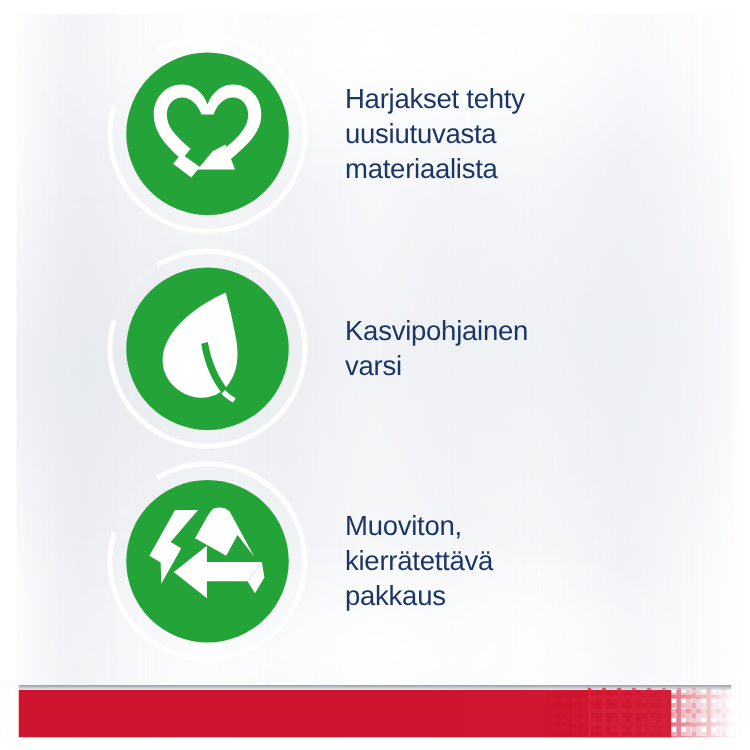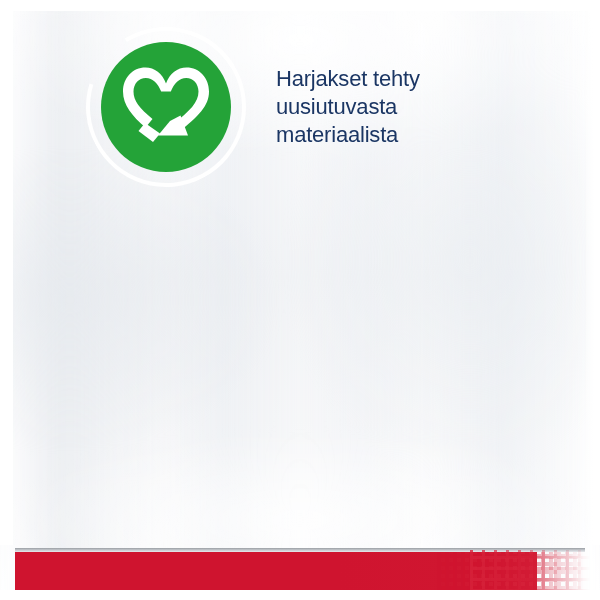--- a/index.html
+++ b/index.html
@@ -228,21 +228,105 @@
                 Z"></path>
             </svg>
           </span>
         </div>
       </div>
       <div class="caption" style="color: rgb(27, 54, 100);">Harjakset tehty
 uusiutuvasta
 materiaalista</div>
     </div>
 
-
+    <div class="feature feature-1">
+      <div class="badge">
+        <div class="ring"></div>
+        <div class="ring2"></div>
+        <div class="disc" style="background: rgb(36, 163, 56);">
+          <span>
+            <svg width="82" height="96" viewBox="0 0 82 96" aria-hidden="true">
+              <path fill="#ffffff" d="
+                M55.5 3.0
+                C34.0 13.0 17.0 26.0 9.0 41.5
+                C1.0 57.0 5.5 73.5 20.0 82.5
+                C31.0 89.3 45.0 88.5 53.5 81.0
+                C63.0 72.5 67.0 58.5 64.0 41.0
+                C61.6 27.0 58.5 14.0 55.5 3.0 Z"></path>
+              <path fill="#24a338" d="
+                M36.0 44.0
+                C38.5 60.0 44.5 74.0 54.0 85.5
+                L58.5 82.0
+                C49.5 71.0 43.8 57.5 41.3 42.5
+                Z"></path>
+              <path fill="#ffffff" d="
+                M52.0 84.0
+                C55.5 87.5 58.5 89.5 61.5 91.0
+                L63.5 87.5
+                C60.5 86.0 57.8 84.0 55.0 81.0
+                Z"></path>
+            </svg>
+          </span>
+        </div>
+      </div>
+      <div class="caption" style="color: rgb(27, 54, 100);">Kasvipohjainen
+varsi</div>
+    </div>
+
+    <div class="feature feature-2">
+      <div class="badge">
+        <div class="ring"></div>
+        <div class="ring2"></div>
+        <div class="disc" style="background: rgb(36, 163, 56);">
+          <span>
+            <svg width="96" height="88" viewBox="0 0 96 88" aria-hidden="true">
+
+              <path fill="#ffffff" d="
+                M40.5 3.0
+                L22.0 3.0
+                L1.5 39.5
+                L10.5 45.0
+                L11.0 62.0
+                L27.0 33.5
+                L18.5 28.5
+                Z"></path>
+
+              <path fill="#ffffff" d="
+                M48.5 7.0
+                L38.0 25.5
+                L63.0 39.5
+                L72.0 23.0
+                L85.5 40.5
+                L66.0 4.5
+                C62.5 0.5 55.0 0.0 51.5 3.0
+                Z"></path>
+
+              <path fill="#ffffff" d="
+                M91.5 44.5
+                L47.5 44.5
+                L47.5 31.5
+                L21.0 52.5
+                L47.5 73.5
+                L47.5 60.0
+                L80.0 60.0
+                L91.5 44.5 Z"></path>
+              <path fill="#ffffff" d="
+                M80.0 60.0
+                L91.5 44.5
+                L93.5 57.0
+                L86.0 69.5
+                Z"></path>
+            </svg>
+          </span>
+        </div>
+      </div>
+      <div class="caption" style="color: rgb(27, 54, 100);">Muoviton,
+kierrätettävä
+pakkaus</div>
+    </div>
 
   </div>
 
   <div class="band-wrap">
     <div class="band-rule"></div>
     <div class="band-red" style="background: linear-gradient(90deg, rgb(207, 20, 47) 0%, rgb(207, 20, 47) 62%, rgb(208, 22, 48) 84%, rgb(214, 34, 58) 100%);"></div>
     <div class="band-dissolve"></div>
     <div class="band-dissolve2"></div>
     <div class="band-bottomfill"></div>
   </div>

